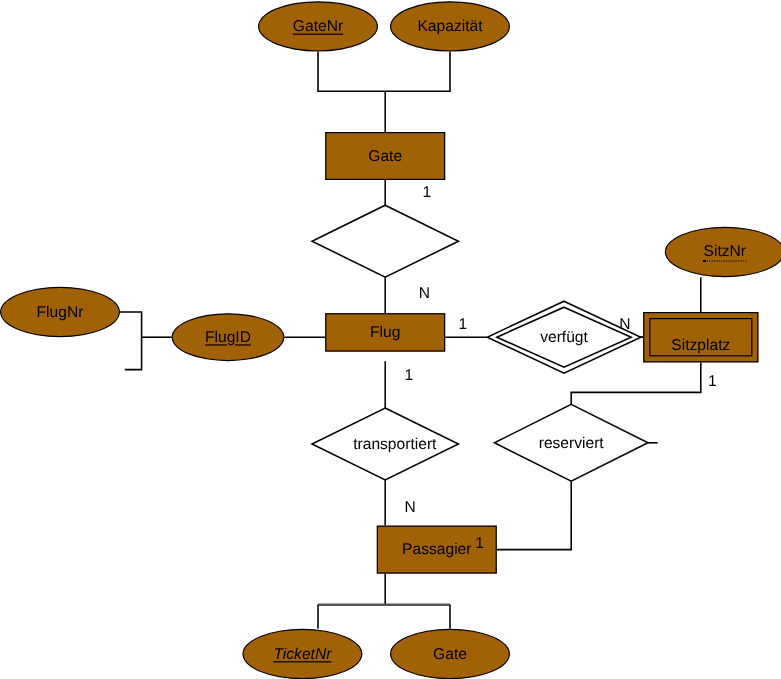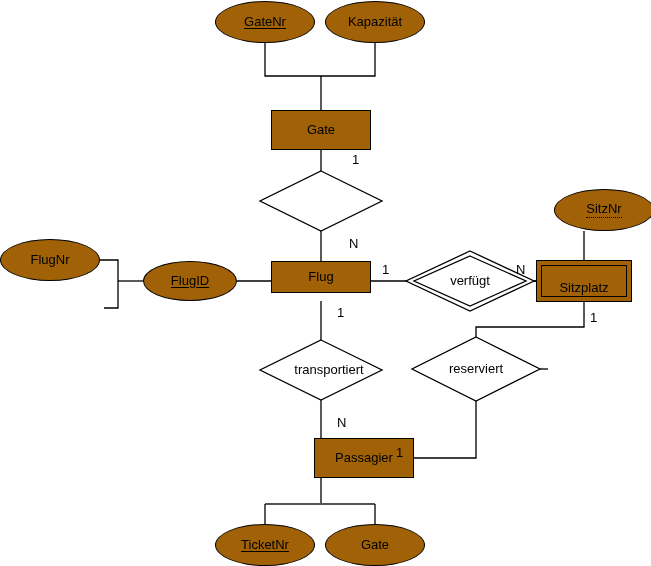--- a/index.html
+++ b/index.html
@@ -114,21 +114,21 @@
 
   <div class="node attr key" style="left:143px;top:261px;width:94px;height:40px;">
     <span class="t">FlugID</span>
   </div>
 
   <div class="node attr pkey" style="left:554px;top:189px;width:100px;height:42px;">
     <span class="t">SitzNr</span>
   </div>
 
 
-  <div class="node attr key" style="left:215px;top:524px;width:100px;height:42px;">
+  <div class="node attr key" style="left:202px;top:524px;width:100px;height:42px;font-style:italic;">
     <span class="t">TicketNr</span>
   </div>
 
   <div class="node attr" style="left:325px;top:524px;width:100px;height:42px;">
     <span class="t">Gate</span>
   </div>
 
   <div class="card" style="left:352px;top:152px;">1</div>
   <div class="card" style="left:349px;top:236px;">N</div>
   <div class="card" style="left:382px;top:262px;">1</div>

